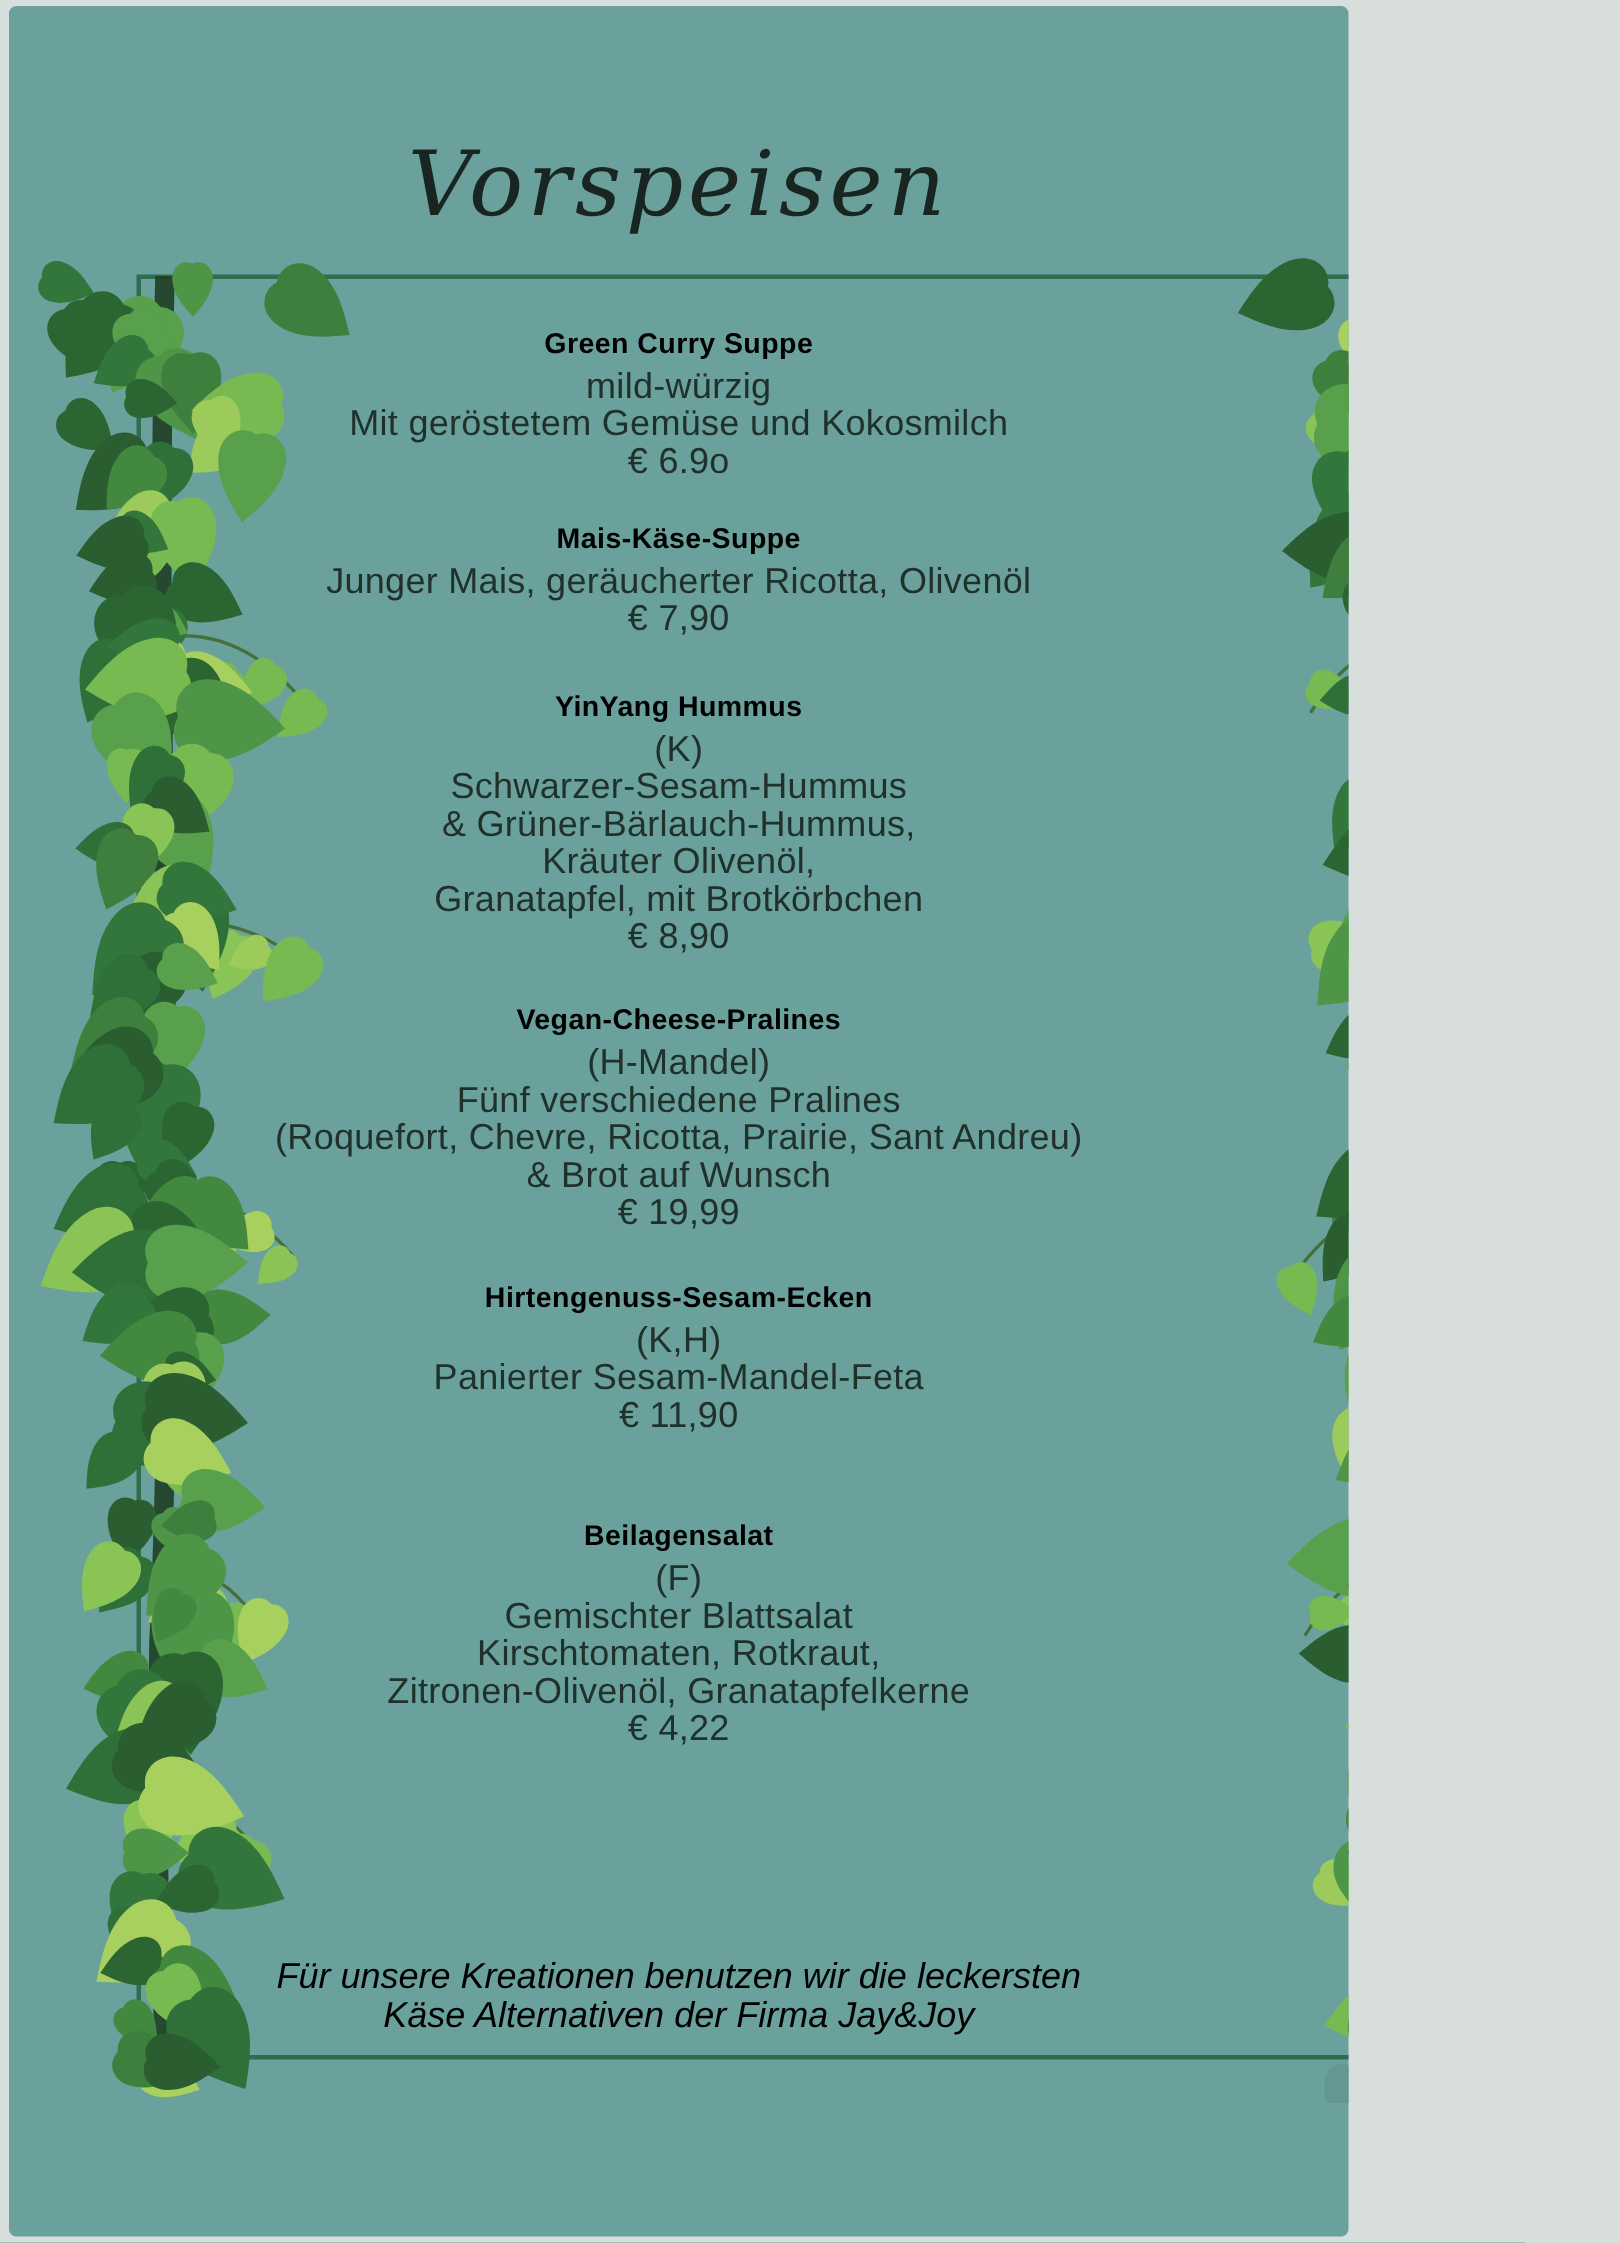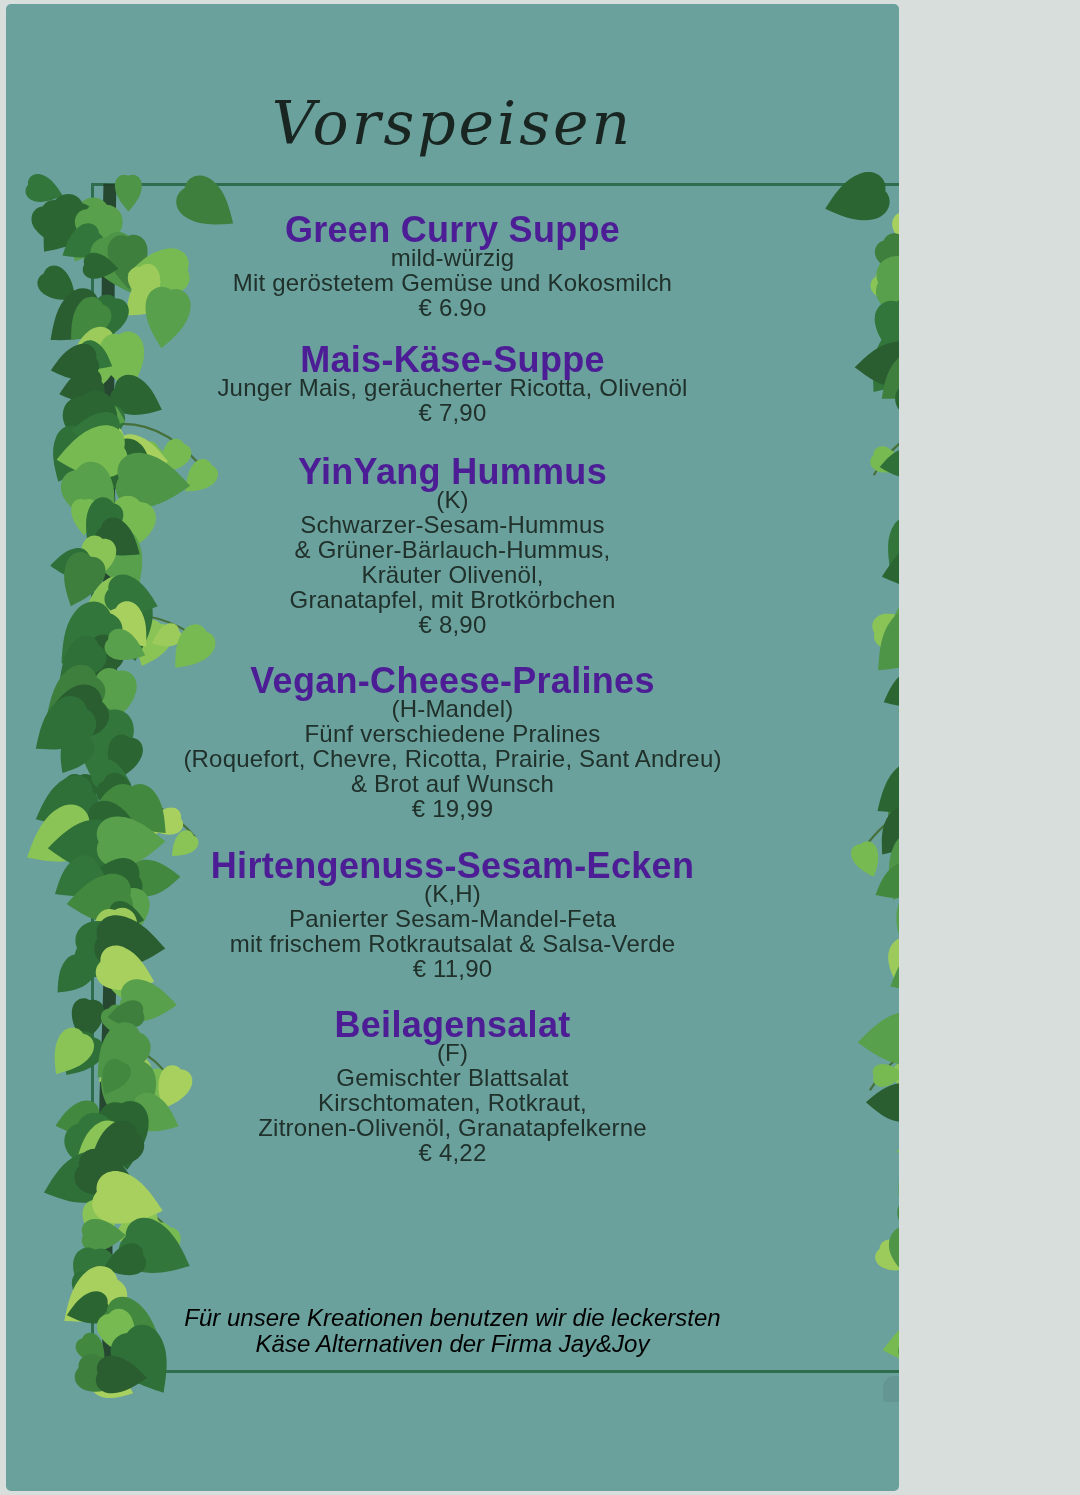--- a/index.html
+++ b/index.html
@@ -24,22 +24,22 @@
     border:3px solid #2e6e4e;
   }
   .vine{position:absolute;overflow:visible;pointer-events:none;}
   #vineL{left:14px;top:176px;}
   #vineR{left:806px;top:176px;}
   .item{
     position:absolute;left:120px;right:120px;text-align:center;
     color:#20302a;
   }
   .item h2{
-    margin:0;font-size:36px;line-height:30px;font-weight:bold;
-    color:#4c1d95;letter-spacing:0.3px;
+    margin:0;font-size:19px;line-height:30px;font-weight:bold;
+    color:#000000;letter-spacing:0.3px;
   }
   .tag,.line,.price{
     font-size:24px;line-height:25px;letter-spacing:0.2px;
   }
   .footer{
     position:absolute;top:1301px;left:0;right:0;text-align:center;
     font-size:24px;line-height:26px;font-style:italic;color:#000000;
   }
   .artifact{
     position:absolute;left:877px;top:1372px;width:24px;height:26px;
@@ -374,21 +374,20 @@
     <div class="line">Fünf verschiedene Pralines</div>
     <div class="line">(Roquefort, Chevre, Ricotta, Prairie, Sant Andreu)</div>
     <div class="line">&amp; Brot auf Wunsch</div>
     <div class="price">€ 19,99</div>
   </section>
 
   <section class="item" style="top:847px">
     <h2>Hirtengenuss-Sesam-Ecken</h2>
     <div class="tag">(K,H)</div>
     <div class="line">Panierter Sesam-Mandel-Feta</div>
-    <div class="line">mit frischem Rotkrautsalat &amp; Salsa-Verde</div>
     <div class="price">€ 11,90</div>
   </section>
 
   <section class="item" style="top:1006px">
     <h2>Beilagensalat</h2>
     <div class="tag">(F)</div>
     <div class="line">Gemischter Blattsalat</div>
     <div class="line">Kirschtomaten, Rotkraut,</div>
     <div class="line">Zitronen-Olivenöl, Granatapfelkerne</div>
     <div class="price">€ 4,22</div>

